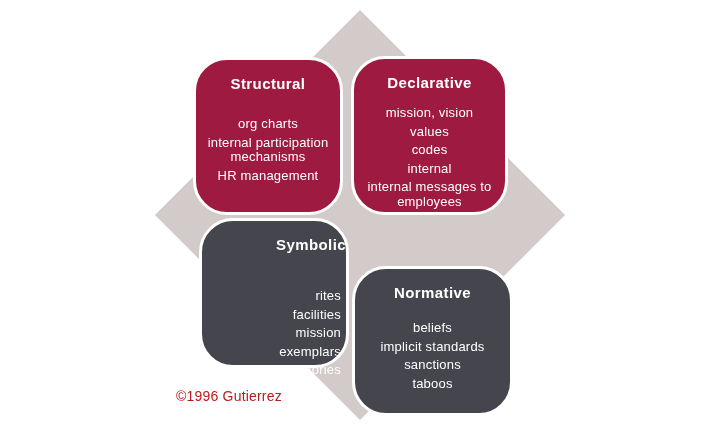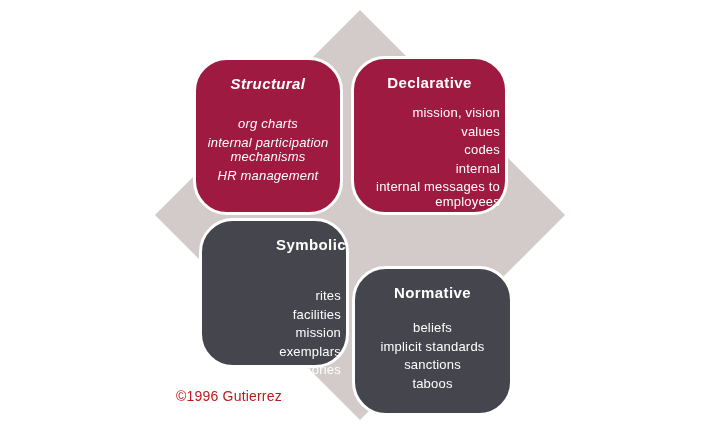--- a/index.html
+++ b/index.html
@@ -46,40 +46,40 @@
     font-size: 13px;
     line-height: 1.12;
     letter-spacing: 0.2px;
     padding: 0 5px;
   }
   .q-structural  { left: 193px; top: 57px;  width: 150px; height: 158px; }
   .q-declarative { left: 351px; top: 56px;  width: 157px; height: 159px; }
   .q-symbolic    { left: 199px; top: 218px; width: 150px; height: 150px; text-align: right; }
   .q-normative   { left: 352px; top: 218px; width: 161px; height: 150px; margin-top: 48px; }
   .q-structural  .items { margin-top: 25px; }
-  .q-declarative .items { margin-top: 15px; text-align: right; }
+  .q-declarative .items { margin-top: 15px; }
   .q-symbolic    .items { margin-top: 36px; }
   .q-normative   .items { margin-top: 20px; }
   .copyright {
     position: absolute;
     left: 176px;
     top: 388px;
     font-size: 14px;
     color: #b91c1c;
     letter-spacing: 0.2px;
   }
 </style>
 </head>
 <body>
 
 <div class="canvas">
 
   <div class="diamond"></div>
 
-  <div class="card q-structural" style="background-color: rgb(158, 26, 65); font-style: italic;">
+  <div class="card q-structural" style="background-color: rgb(158, 26, 65);">
     <h2 class="q-title">Structural</h2>
     <div class="items">
       <div class="item">org charts</div>
       <div class="item">internal participation mechanisms</div>
       <div class="item">HR management</div>
     </div>
   </div>
 
   <div class="card q-declarative" style="background-color: rgb(158, 26, 65);">
     <h2 class="q-title">Declarative</h2>

